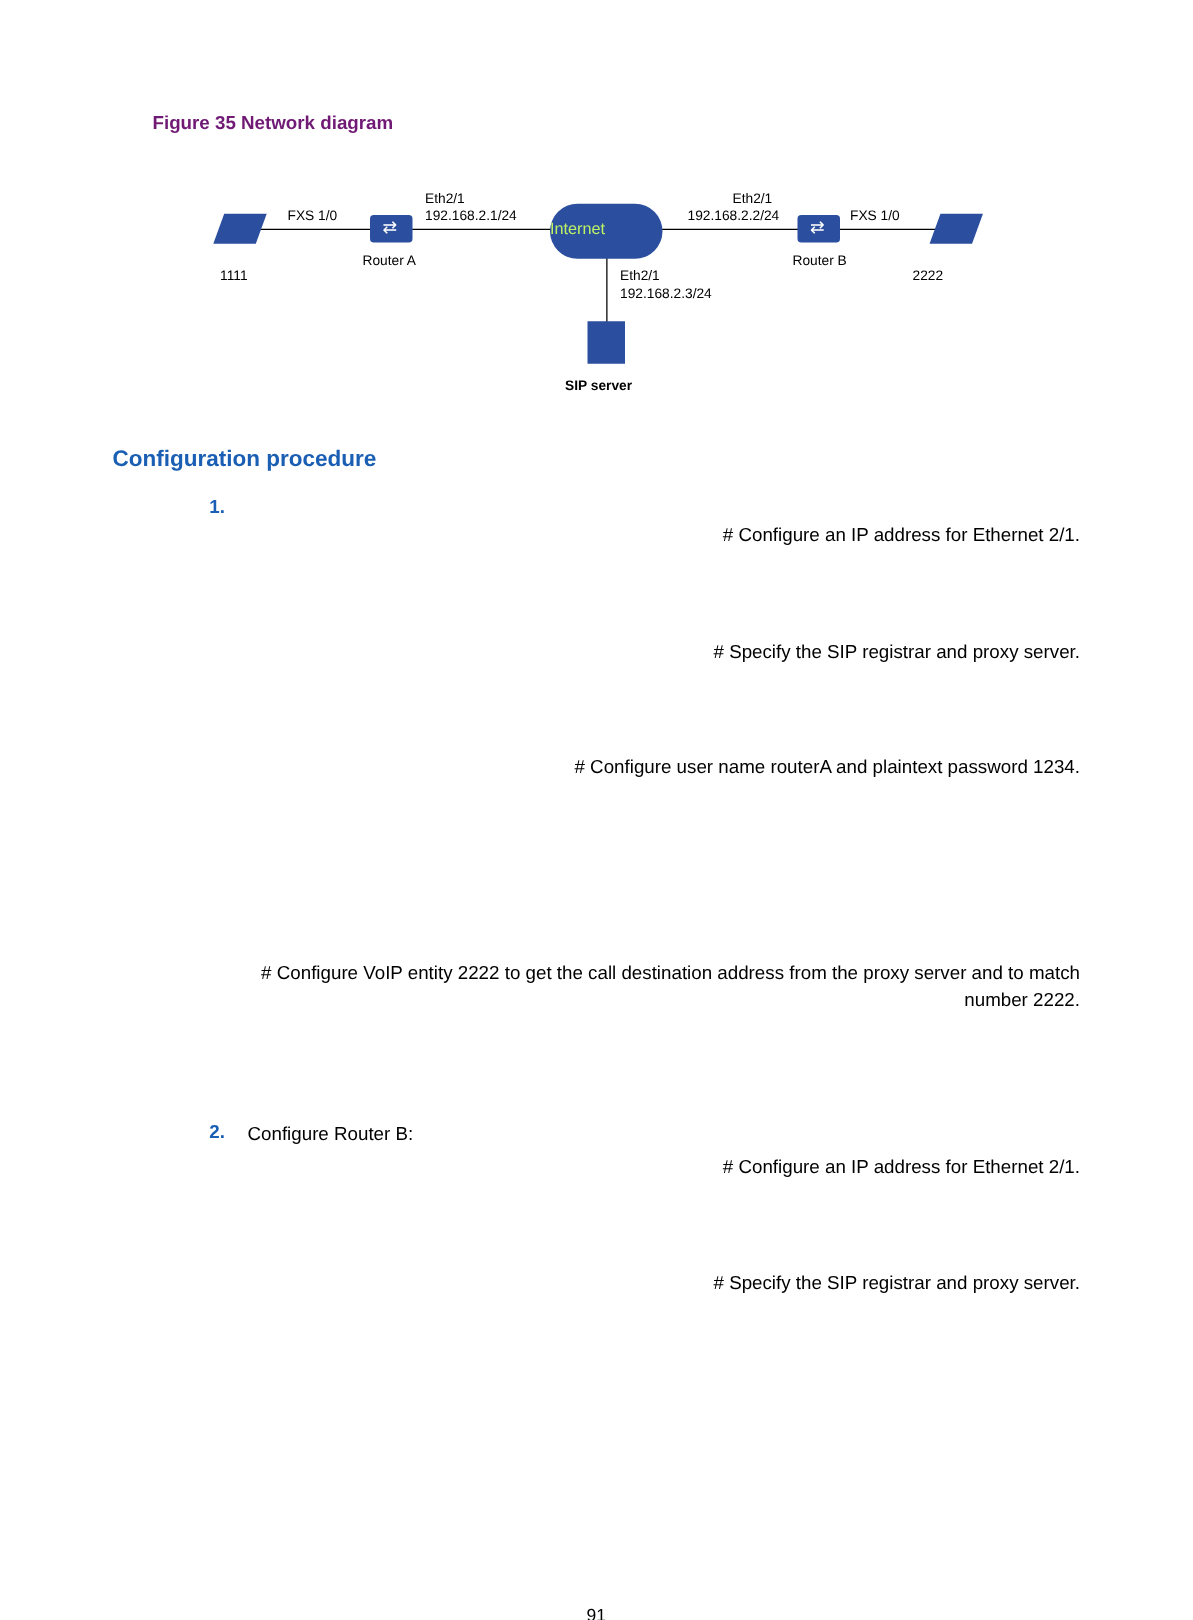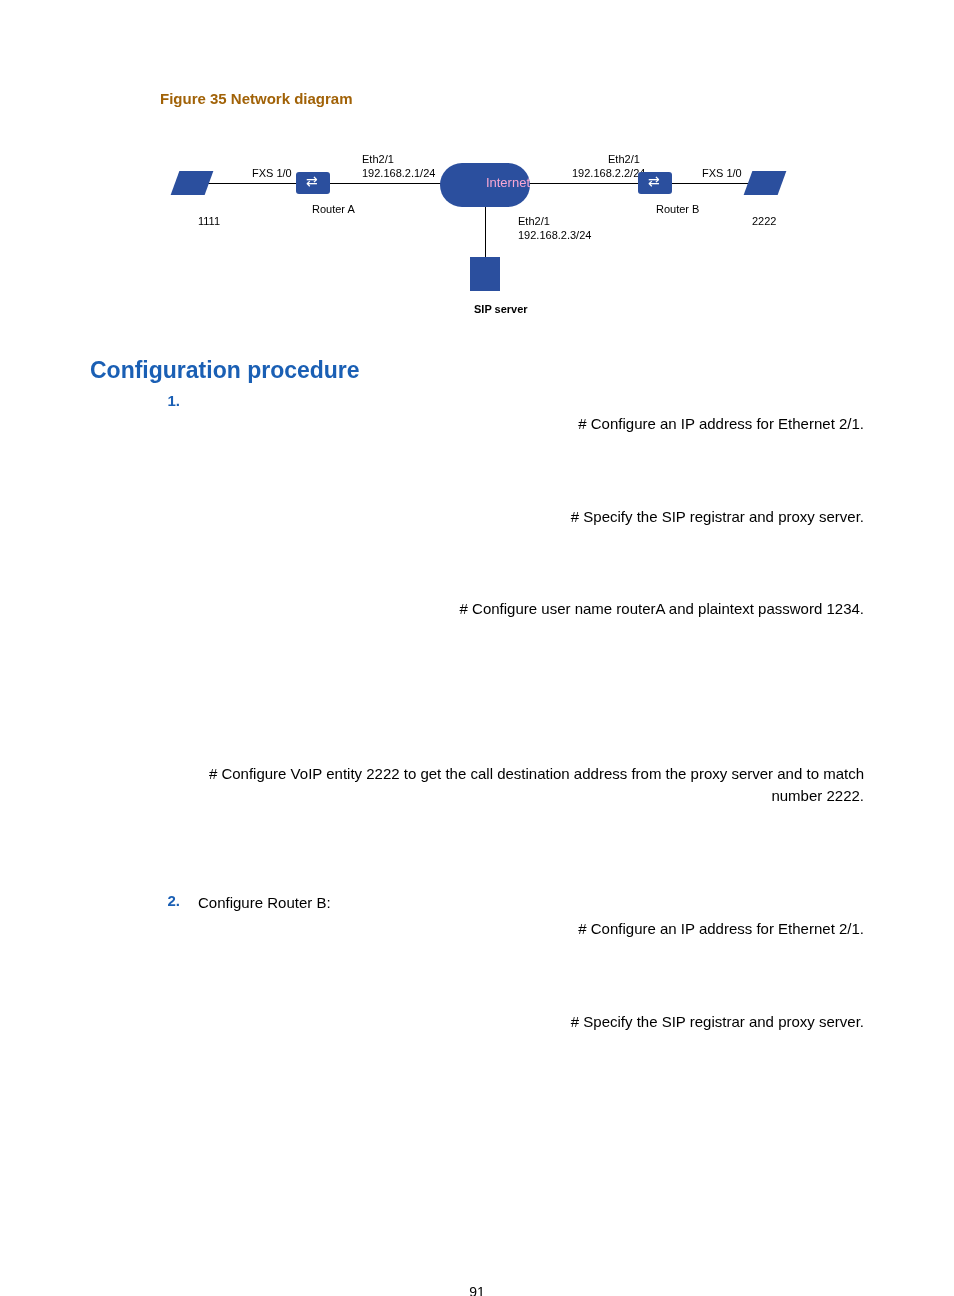--- a/index.html
+++ b/index.html
@@ -10,32 +10,32 @@
     color: #000;
     font-size: 15px;
     width: 954px;
   }
   .page {
     padding: 90px 90px 40px 90px;
     position: relative;
     min-height: 1200px;
   }
   .fig-caption {
-    color: #a16207;
+    color: #701a75;
     font-weight: bold;
     font-size: 15px;
-    margin-left: 70px;
+    margin-left: 32px;
     margin-bottom: 10px;
   }
   .diagram {
     position: relative;
     height: 210px;
     margin: 0 0 20px 0;
   }
-  .abs { position: absolute; margin-left: 22px; }
+  .abs { position: absolute; }
   .small-label { font-size: 11px; color: #000; }
   .router-box {
     width: 34px; height: 22px;
     background: #2b4f9e;
     border-radius: 3px;
     position: absolute;
   }
   .router-arrows::before {
     content: "⇄";
     color: #fff;
@@ -46,22 +46,22 @@
   .phone-shape {
     width: 34px; height: 24px;
     background: #2b4f9e;
     transform: skewX(-20deg);
     position: absolute;
   }
   .internet-cloud {
     width: 90px; height: 44px;
     background: #2b4f9e;
     border-radius: 22px;
-    color: #f9a8d4;
-    text-align: right;
+    color: #bef264;
+    text-align: left;
     line-height: 40px;
     font-size: 13px;
     position: absolute;
   }
   .server-box {
     width: 30px; height: 34px;
     background: #2b4f9e;
     position: absolute;
   }
   .hline {
@@ -70,22 +70,22 @@
     background: #000;
   }
   .vline {
     position: absolute;
     width: 1px;
     background: #000;
   }
   .section-heading {
     color: #1a5fb4;
     font-weight: bold;
-    font-size: 23px;
-    margin: 30px 0 8px 0;
+    font-size: 18px;
+    margin: 30px 0 19px 0;
   }
   .ol-item {
     display: flex;
     margin-bottom: 4px;
   }
   .ol-num {
     width: 40px;
     text-align: right;
     color: #1a5fb4;
     font-weight: bold;

